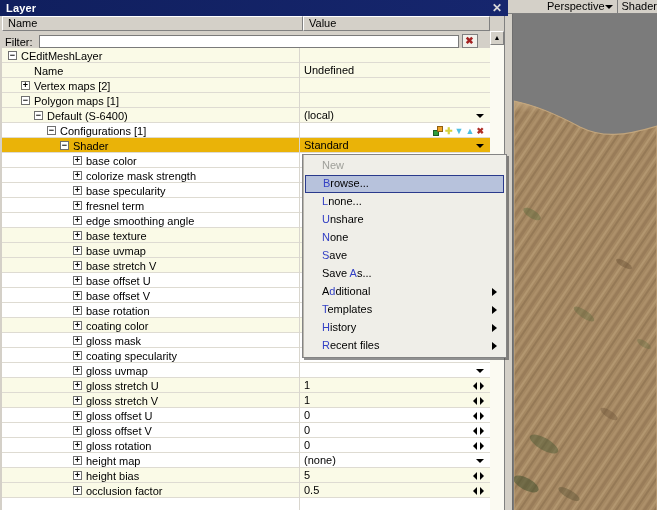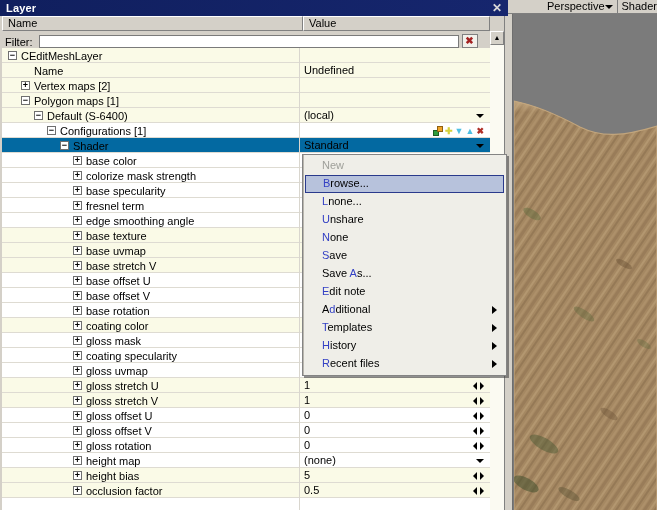--- a/index.html
+++ b/index.html
@@ -31,21 +31,21 @@
   .filter-clear { width:16px; height:14px; margin-left:3px; border:1px solid #808080;
     background:#F2F1EB; color:#A42222; font-size:10px; font-weight:bold; line-height:11px; text-align:center; }
 
   .tree { position:absolute; left:2px; top:48px; width:488px; height:463px; overflow:hidden;
     background:#FFF; }
   .tree .coldiv { position:absolute; left:297px; top:0; bottom:0; width:1px; background:#D9D6CE; z-index:5; }
   .trow { position:relative; height:15px; line-height:14px; border-bottom:1px solid #DEDBD2;
     white-space:nowrap; }
   .bg-white { background:#FFFFFF; }
   .bg-cream { background:#FAFAE7; }
-  .bg-selected { background:#0369a1; }
+  .bg-selected { background:#eab308; }
   .indent { display:inline-block; height:1px; vertical-align:middle; }
   .ebox { display:inline-block; width:9px; height:9px; border:1px solid #6F6F6F; background:#FFF;
     vertical-align:middle; margin:-2px 4px 0 0; text-align:center; line-height:7px; font-size:9px;
     font-weight:bold; color:#000; }
   .ebox-spacer { display:inline-block; width:13px; }
   .tlabel { vertical-align:middle; }
   .tval { position:absolute; left:302px; top:0; line-height:14px; }
   .ctrl { position:absolute; right:6px; top:0; height:15px; display:flex; align-items:center; }
   .caret-down { width:0; height:0; border-left:4px solid transparent; border-right:4px solid transparent;
     border-top:4px solid #000; }
@@ -213,21 +213,20 @@
   </div>
 
   <div class="context-menu" id="ctx-menu">
       <div class="mitem disabled"><span>New</span></div>
       <div class="mitem highlighted"><span></span><span class="accel">B</span><span>rowse...</span></div>
       <div class="mitem"><span></span><span class="accel">L</span><span>none...</span></div>
       <div class="mitem"><span></span><span class="accel">U</span><span>nshare</span></div>
       <div class="mitem"><span></span><span class="accel">N</span><span>one</span></div>
       <div class="mitem"><span></span><span class="accel">S</span><span>ave</span></div>
       <div class="mitem"><span>Save </span><span class="accel">A</span><span>s...</span></div>
-      <div class="mitem"><span></span><span class="accel">E</span><span>dit note</span></div>
       <div class="mitem"><span>A</span><span class="accel">d</span><span>ditional</span><span class="sub-arrow"></span></div>
       <div class="mitem"><span></span><span class="accel">T</span><span>emplates</span><span class="sub-arrow"></span></div>
       <div class="mitem"><span></span><span class="accel">H</span><span>istory</span><span class="sub-arrow"></span></div>
       <div class="mitem"><span></span><span class="accel">R</span><span>ecent files</span><span class="sub-arrow"></span></div>
     </div>
 
   <div class="right-panel">
     <div class="vp-header">
       <div class="vp-cam">
         <span class="vlabel">Perspective</span>

